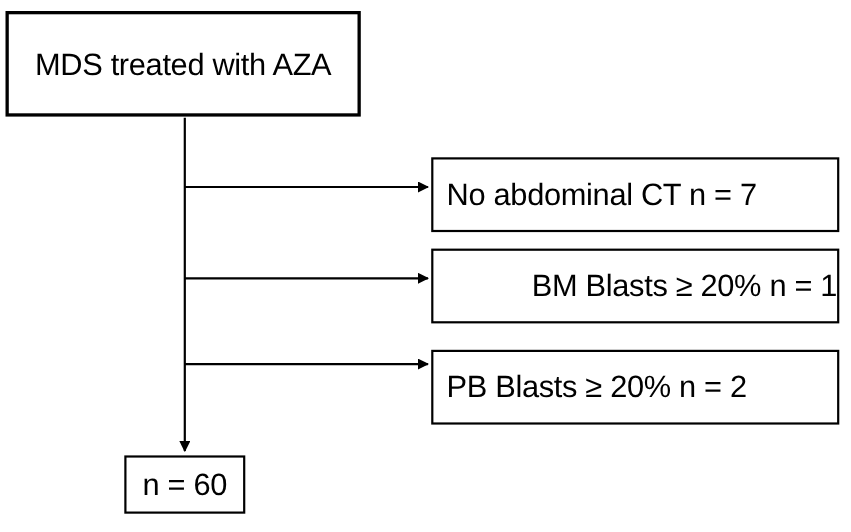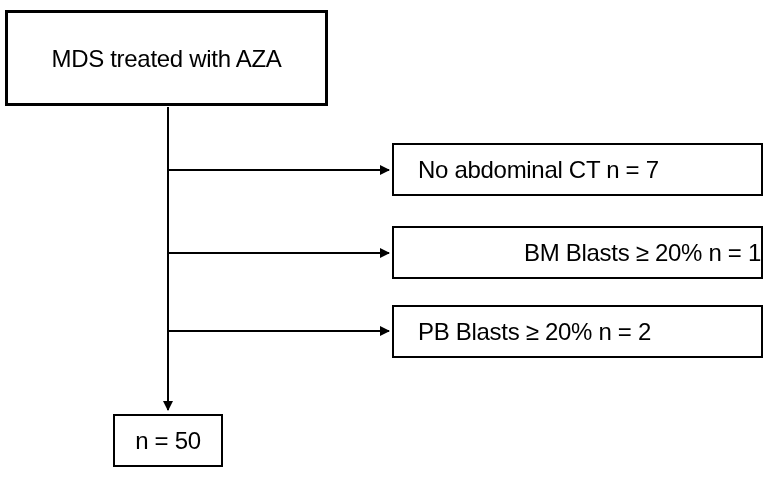--- a/index.html
+++ b/index.html
@@ -14,46 +14,46 @@
     background: #ffffff;
     font-family: "Liberation Sans", sans-serif;
     color: #000000;
     overflow: hidden;
   }
   .box {
     position: absolute;
     box-sizing: border-box;
     background: #ffffff;
     border: 2px solid #000000;
-    font-size: 24px;
+    font-size: 28px;
     letter-spacing: -0.3px;
     display: flex;
     align-items: center;
     white-space: nowrap;
   }
   .box--source {
     left: 5px;
     top: 10px;
     width: 323px;
     height: 96px;
     border-width: 3px;
     flex-direction: column;
     justify-content: center;
     text-align: center;
     line-height: 37px;
   }
   .box--exclusion {
     left: 392px;
     width: 371px;
-    height: 53px;
-    padding-left: 24px;
+    height: 68px;
+    padding-left: 12px;
   }
   .box--exclusion-1 { top: 143px; }
   .box--exclusion-2 { top: 226px; justify-content: flex-end; }
-  .box--exclusion-3 { top: 305px; }
+  .box--exclusion-3 { top: 318px; }
   .box--result {
     left: 113px;
     top: 414px;
     width: 110px;
     height: 53px;
     justify-content: center;
   }
   svg.connectors {
     position: absolute;
     left: 0;
@@ -88,16 +88,16 @@
 
   <div class="box box--exclusion box--exclusion-2">
     <span>BM Blasts ≥ 20% n = 1</span>
   </div>
 
   <div class="box box--exclusion box--exclusion-3">
     <span>PB Blasts ≥ 20% n = 2</span>
   </div>
 
   <div class="box box--result">
-    <span>n = 50</span>
+    <span>n = 60</span>
   </div>
 
 </div>
 
 </body></html>

